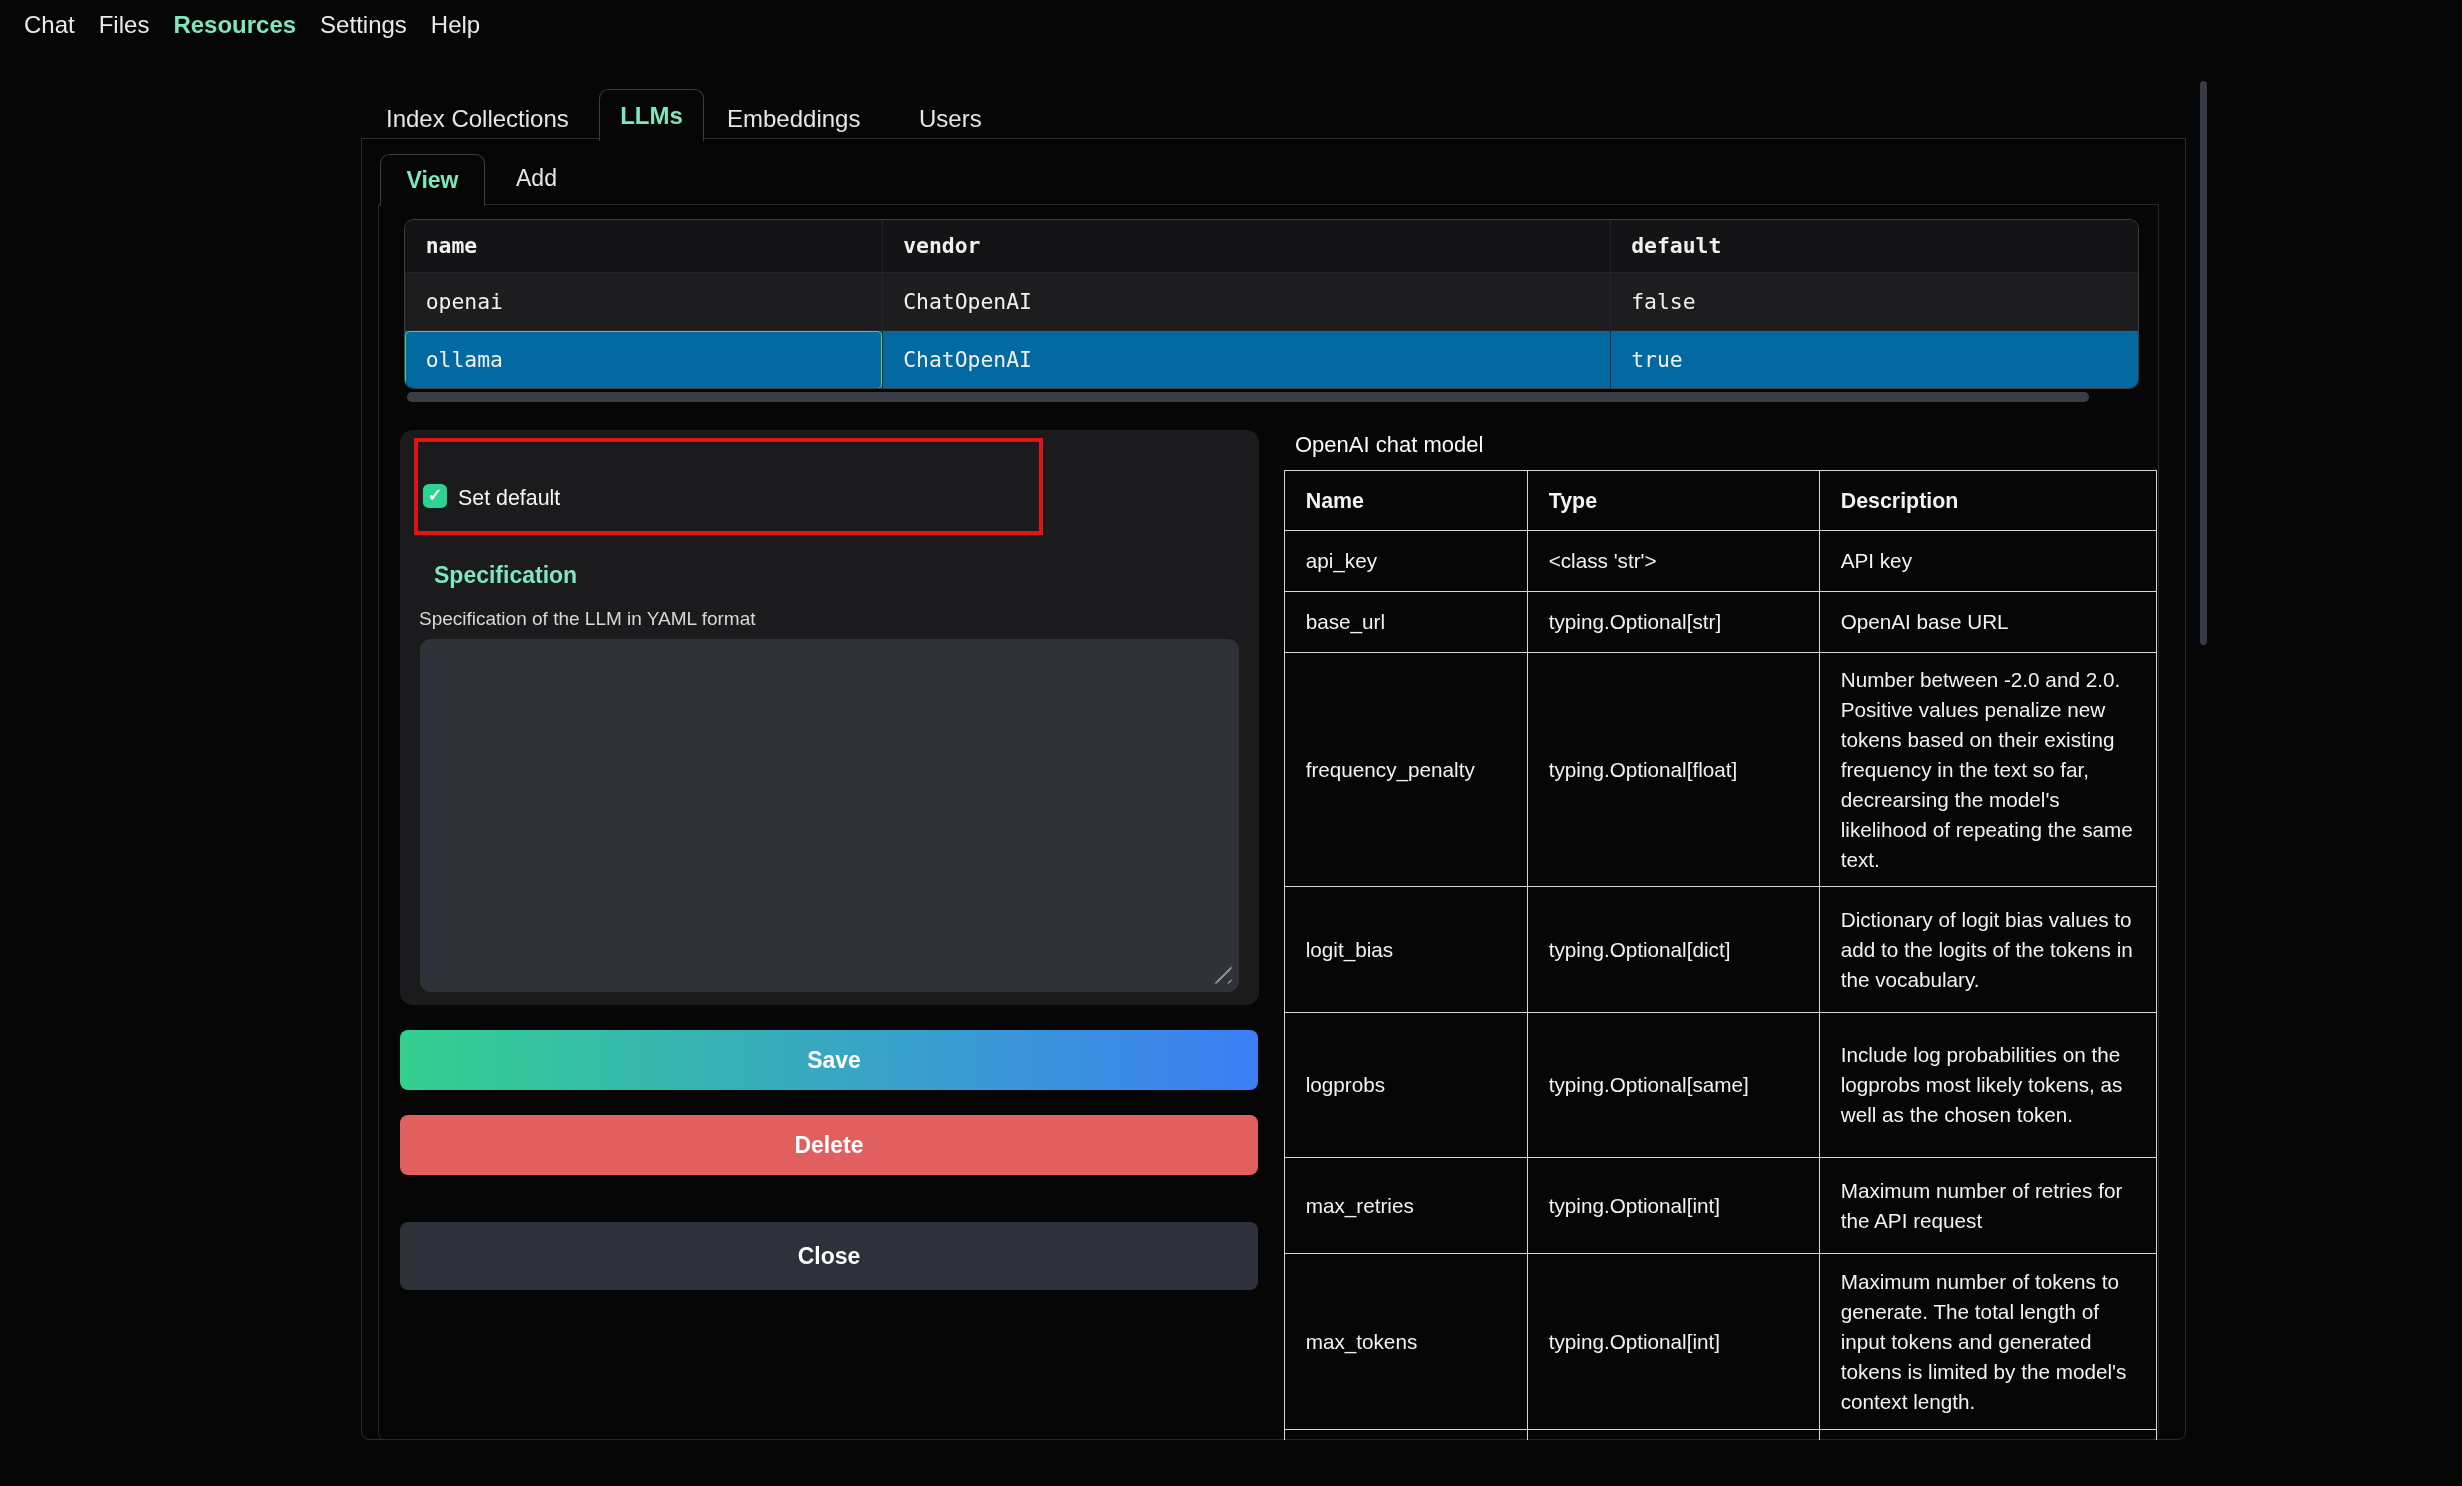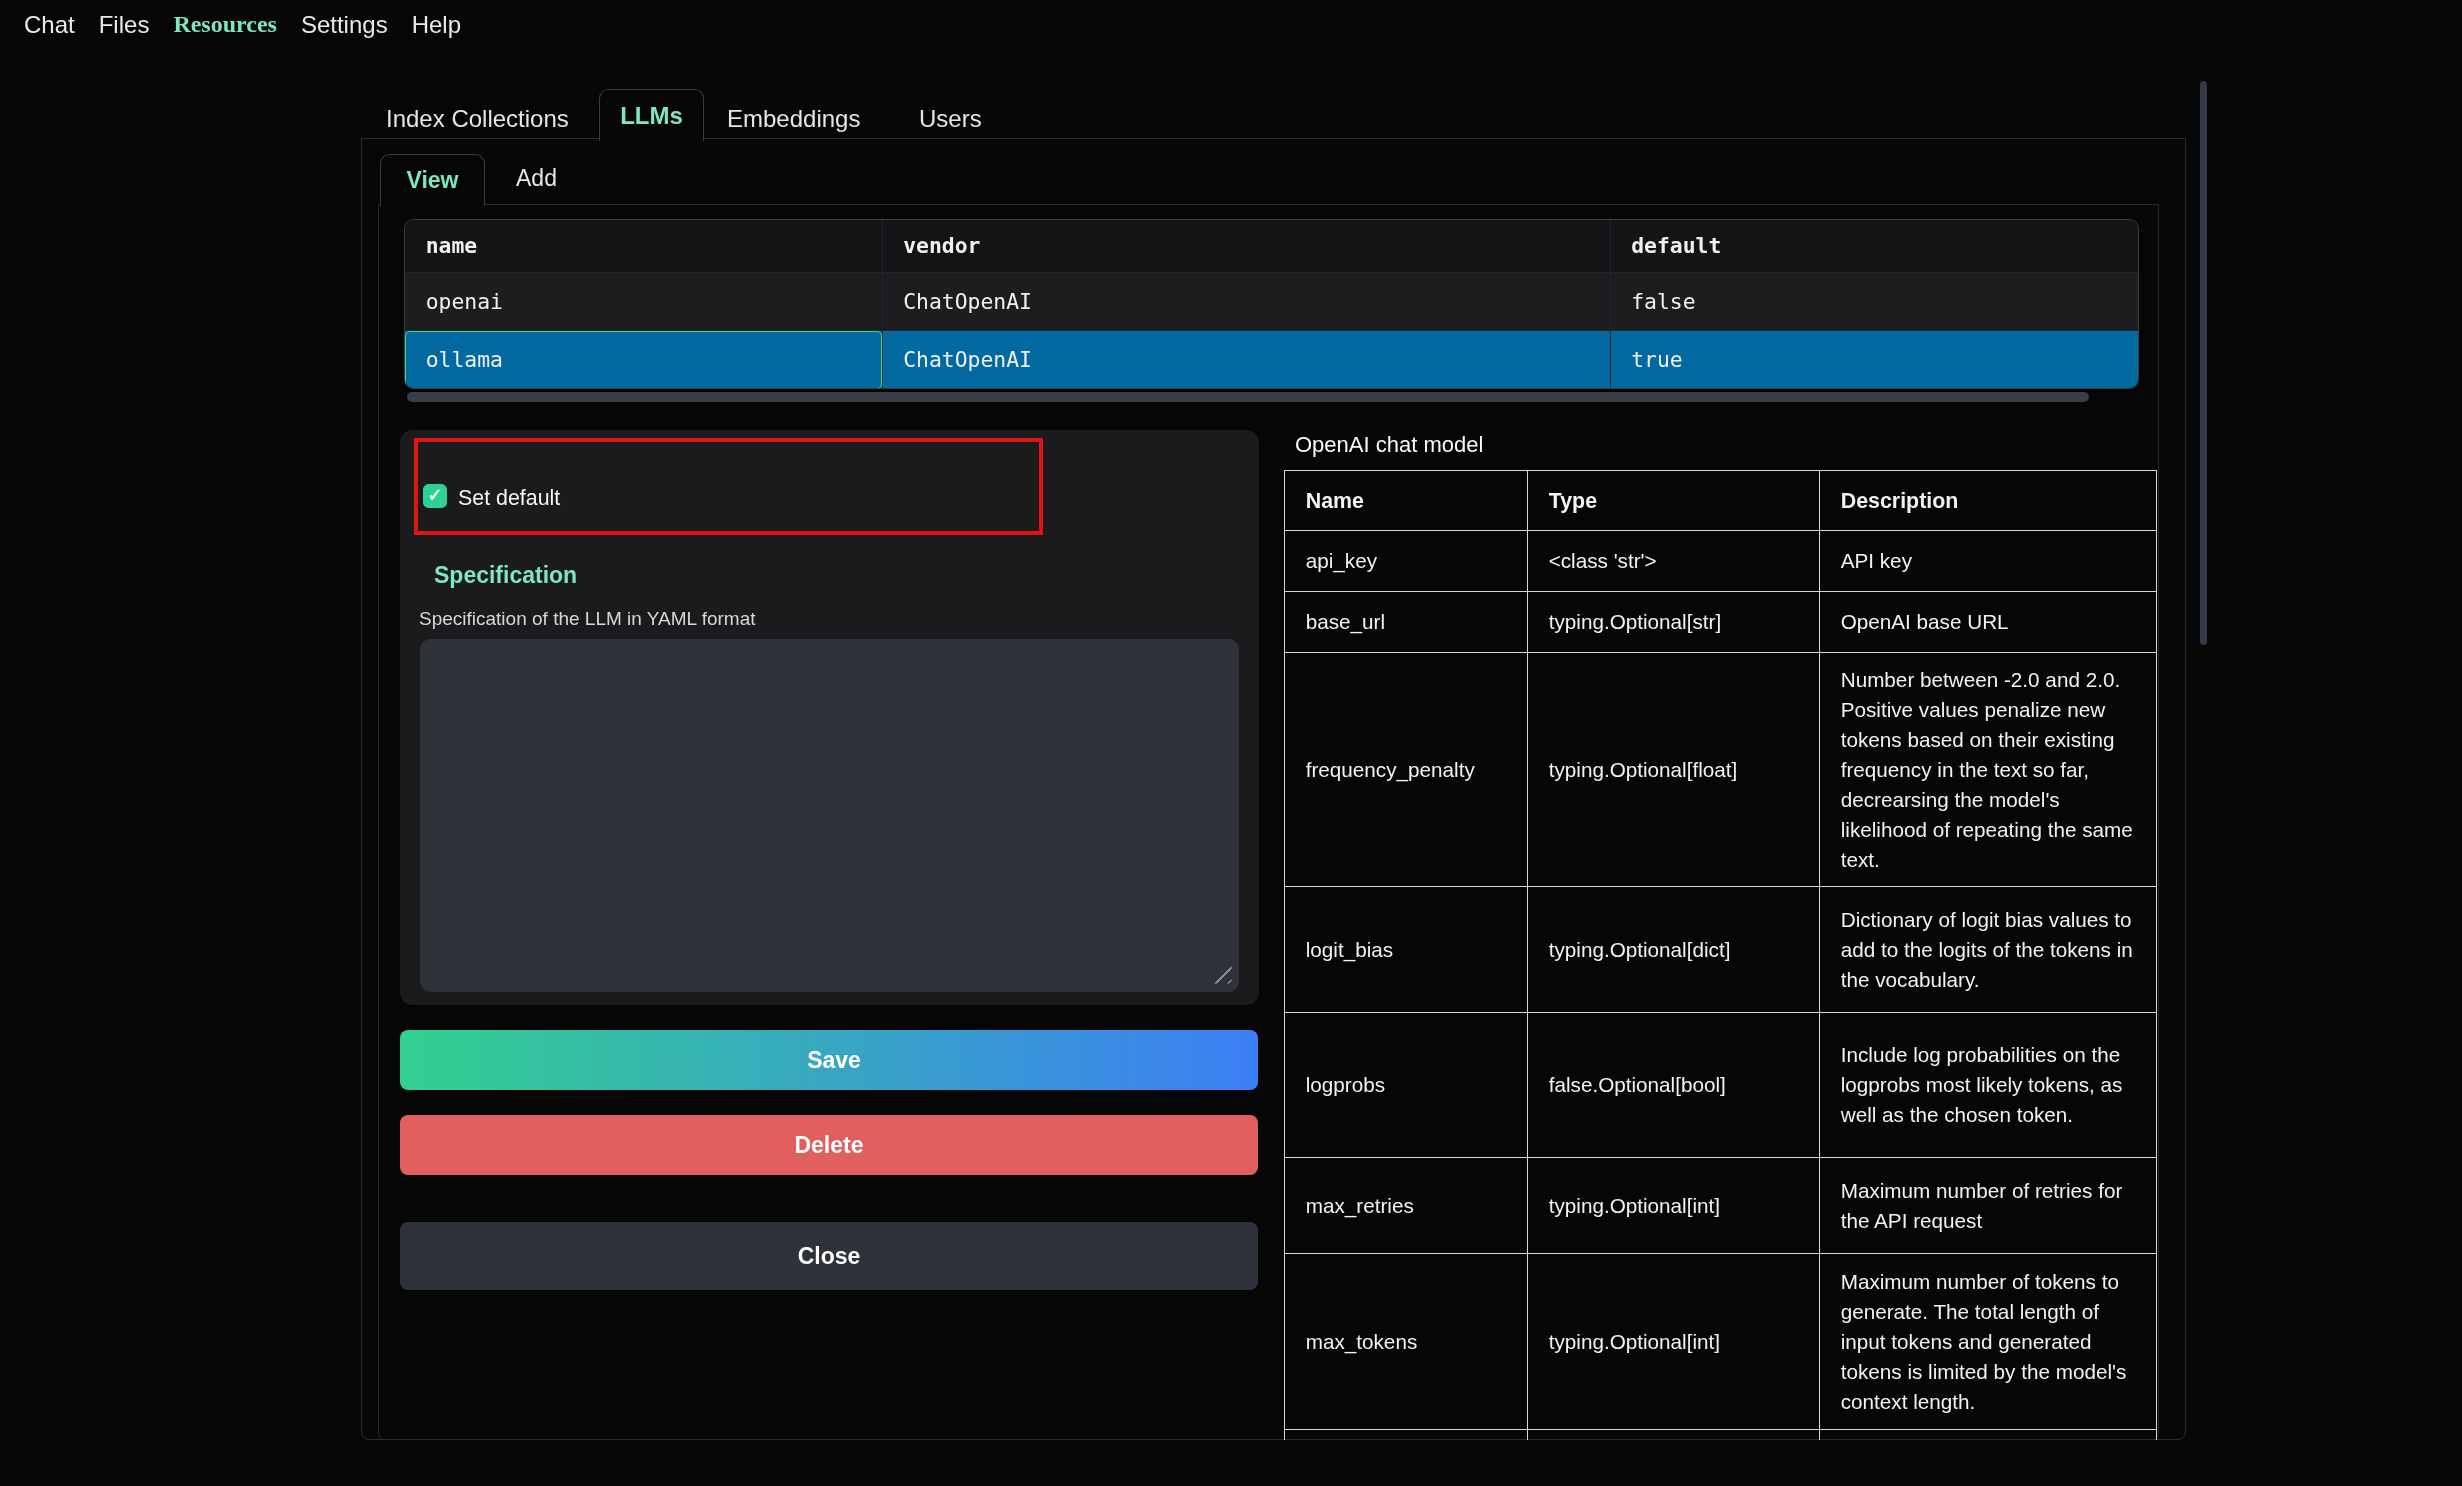--- a/index.html
+++ b/index.html
@@ -3,21 +3,21 @@
 <meta charset="utf-8">
 <style>
   html,body{margin:0;padding:0;background:#060607;}
   #app{position:relative;width:2462px;height:1487px;background:#060607;overflow:hidden;
        font-family:"Liberation Sans",sans-serif;color:#ededed;}
   .abs{position:absolute;}
 
   
   #topnav{left:24px;top:0;height:49px;display:flex;align-items:center;gap:24px;}
   .nav-item{font-size:24px;color:#e9e9e9;cursor:pointer;white-space:nowrap;}
-  .nav-item.active{color:#7fe7bd;font-weight:bold;font-family:Liberation Serif, serif;}
+  .nav-item.active{color:#7fe7bd;font-weight:bold;}
 
   
   .tab-label{font-size:24px;color:#e6e6e6;cursor:pointer;white-space:nowrap;}
   #tab-llms-box{left:599px;top:89px;width:103px;height:51px;background:#060607;
      border:0.8px solid #3b3b40;border-bottom:none;border-radius:9.5px 9.5px 0 0;
      display:flex;align-items:center;justify-content:center;z-index:3;}
   #tab-llms-box .tab-label{color:#7fe7bd;font-weight:bold;}
 
   
   #outer-panel{left:361px;top:138px;width:1825px;height:1302px;
@@ -192,21 +192,21 @@
             <td>typing.Optional[float]</td>
             <td>Number between -2.0 and 2.0. Positive values penalize new tokens based on their existing frequency in the text so far, decrearsing the model's likelihood of repeating the same text.</td>
           </tr>
           <tr style="height: 126px;">
             <td>logit_bias</td>
             <td>typing.Optional[dict]</td>
             <td>Dictionary of logit bias values to add to the logits of the tokens in the vocabulary.</td>
           </tr>
           <tr style="height: 145px;">
             <td>logprobs</td>
-            <td>false.Optional[bool]</td>
+            <td>typing.Optional[same]</td>
             <td>Include log probabilities on the logprobs most likely tokens, as well as the chosen token.</td>
           </tr>
           <tr style="height: 96px;">
             <td>max_retries</td>
             <td>typing.Optional[int]</td>
             <td>Maximum number of retries for the API request</td>
           </tr>
           <tr style="height: 176px;">
             <td>max_tokens</td>
             <td>typing.Optional[int]</td>

